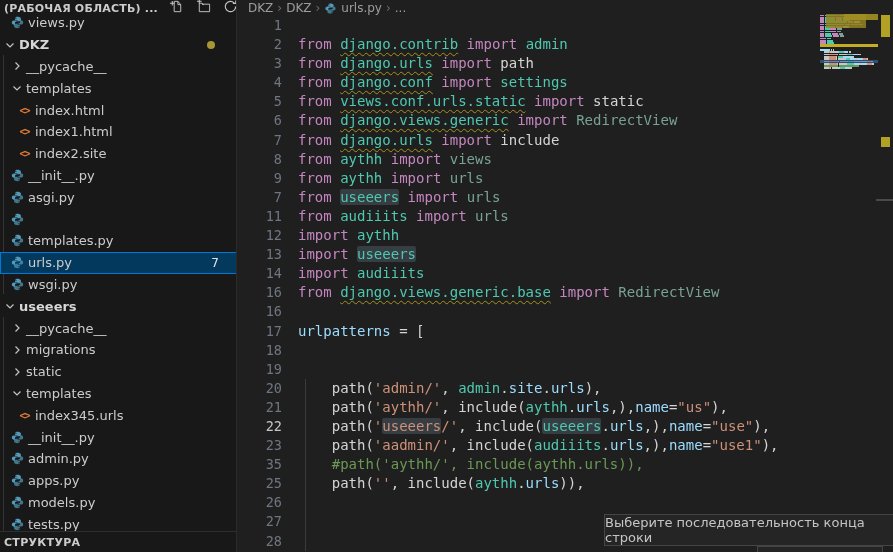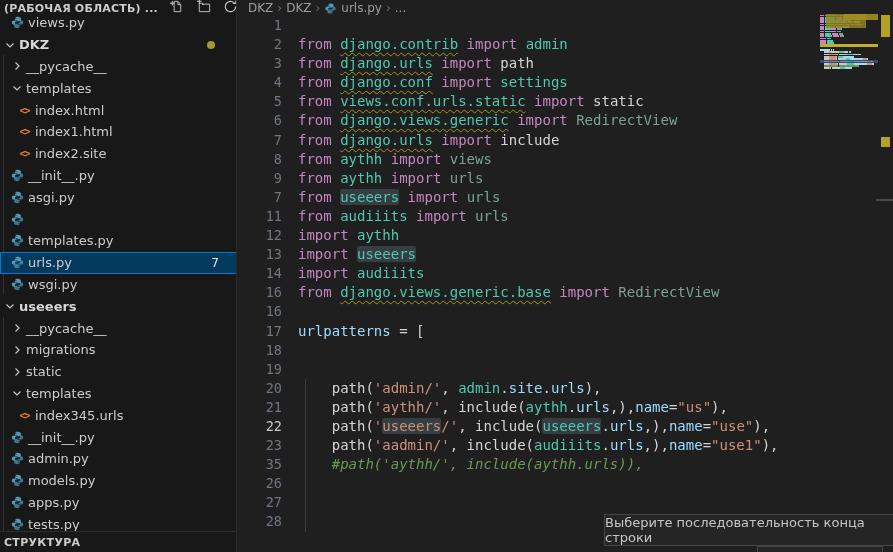--- a/index.html
+++ b/index.html
@@ -36,21 +36,21 @@
   .cl.cur .ln{color:#c6c6c6;}
   .lc{position:relative;padding-left:16px;white-space:pre;}
   .guide{position:absolute;left:23px;top:0;bottom:0;width:1px;background:#3b3b3b;}
   .tk-kw{color:var(--c-kw,#C586C0);}
   .tk-mod{color:var(--c-mod,#4EC9B0);}
   .tk-dim{color:var(--c-dim,#78a394);}
   .tk-str{color:var(--c-str,#CE9178);}
   .tk-att{color:var(--c-att,#9CDCFE);}
   .tk-par{color:var(--c-att,#9CDCFE);}
   .tk-pl{color:var(--c-pl,#D4D4D4);}
-  .tk-cmt{color:var(--c-cmt,#6A9955);font-style:italic;}
+  .tk-cmt{color:var(--c-cmt,#6A9955);}
   .w{text-decoration-line:underline;text-decoration-style:wavy;text-decoration-color:var(--c-warn,#a6921e);text-decoration-thickness:1px;text-underline-offset:3px;}
   .hl{background:#363d43;border-radius:2px;}
   
   .minimap{position:absolute;right:15px;top:12px;width:58px;height:230px;overflow:hidden;cursor:pointer;}
   .mrow{position:relative;height:2.3px;}
   .mbar{position:absolute;top:.3px;height:1.7px;}
   .mov{position:absolute;}
   .ruler{position:absolute;right:0;top:0;width:15px;height:100%;}
   .rmark{position:absolute;left:3px;width:9px;background:#b3a126;}
   .rline{position:absolute;right:0;width:17px;height:2px;background:#4a4a4a;}
@@ -282,32 +282,32 @@
         </div>
         <div class="row" style="padding-left: 11px;">
           <span class="ficon">
             <svg width="13" height="13" viewBox="0 0 16 16">
               <path fill="#519aba" d="M7.9 1C6.2 1 5 1.7 5 3v1.9h3.1v.5H3.6C2.1 5.4 1 6.5 1 8.1s1.1 2.7 2.6 2.7h1.3V8.9c0-1.3 1.1-2.4 2.5-2.4h3c1 0 1.8-.8 1.8-1.8V3c0-1.3-2.6-2-4.3-2z"></path>
               <path fill="#519aba" opacity=".72" d="M8.1 15c1.7 0 2.9-.7 2.9-2v-1.9H7.9v-.5h4.5c1.5 0 2.6-1.1 2.6-2.7S13.9 5.2 12.4 5.2h-1.3v1.9c0 1.3-1.1 2.4-2.5 2.4h-3c-1 0-1.8.8-1.8 1.8V13c0 1.3 2.6 2 4.3 2z"></path>
               <circle fill="#181818" cx="6.1" cy="2.9" r=".7"></circle>
               <circle fill="#181818" cx="9.9" cy="13.1" r=".7"></circle>
             </svg>
           </span>
+          <span class="lbl">apps.py</span>
+        </div>
+        <div class="row" style="padding-left: 11px;">
+          <span class="ficon">
+            <svg width="13" height="13" viewBox="0 0 16 16">
+              <path fill="#519aba" d="M7.9 1C6.2 1 5 1.7 5 3v1.9h3.1v.5H3.6C2.1 5.4 1 6.5 1 8.1s1.1 2.7 2.6 2.7h1.3V8.9c0-1.3 1.1-2.4 2.5-2.4h3c1 0 1.8-.8 1.8-1.8V3c0-1.3-2.6-2-4.3-2z"></path>
+              <path fill="#519aba" opacity=".72" d="M8.1 15c1.7 0 2.9-.7 2.9-2v-1.9H7.9v-.5h4.5c1.5 0 2.6-1.1 2.6-2.7S13.9 5.2 12.4 5.2h-1.3v1.9c0 1.3-1.1 2.4-2.5 2.4h-3c-1 0-1.8.8-1.8 1.8V13c0 1.3 2.6 2 4.3 2z"></path>
+              <circle fill="#181818" cx="6.1" cy="2.9" r=".7"></circle>
+              <circle fill="#181818" cx="9.9" cy="13.1" r=".7"></circle>
+            </svg>
+          </span>
           <span class="lbl">models.py</span>
-        </div>
-        <div class="row" style="padding-left: 11px;">
-          <span class="ficon">
-            <svg width="13" height="13" viewBox="0 0 16 16">
-              <path fill="#519aba" d="M7.9 1C6.2 1 5 1.7 5 3v1.9h3.1v.5H3.6C2.1 5.4 1 6.5 1 8.1s1.1 2.7 2.6 2.7h1.3V8.9c0-1.3 1.1-2.4 2.5-2.4h3c1 0 1.8-.8 1.8-1.8V3c0-1.3-2.6-2-4.3-2z"></path>
-              <path fill="#519aba" opacity=".72" d="M8.1 15c1.7 0 2.9-.7 2.9-2v-1.9H7.9v-.5h4.5c1.5 0 2.6-1.1 2.6-2.7S13.9 5.2 12.4 5.2h-1.3v1.9c0 1.3-1.1 2.4-2.5 2.4h-3c-1 0-1.8.8-1.8 1.8V13c0 1.3 2.6 2 4.3 2z"></path>
-              <circle fill="#181818" cx="6.1" cy="2.9" r=".7"></circle>
-              <circle fill="#181818" cx="9.9" cy="13.1" r=".7"></circle>
-            </svg>
-          </span>
-          <span class="lbl">apps.py</span>
         </div>
         <div class="row" style="padding-left: 11px;">
           <span class="ficon">
             <svg width="13" height="13" viewBox="0 0 16 16">
               <path fill="#519aba" d="M7.9 1C6.2 1 5 1.7 5 3v1.9h3.1v.5H3.6C2.1 5.4 1 6.5 1 8.1s1.1 2.7 2.6 2.7h1.3V8.9c0-1.3 1.1-2.4 2.5-2.4h3c1 0 1.8-.8 1.8-1.8V3c0-1.3-2.6-2-4.3-2z"></path>
               <path fill="#519aba" opacity=".72" d="M8.1 15c1.7 0 2.9-.7 2.9-2v-1.9H7.9v-.5h4.5c1.5 0 2.6-1.1 2.6-2.7S13.9 5.2 12.4 5.2h-1.3v1.9c0 1.3-1.1 2.4-2.5 2.4h-3c-1 0-1.8.8-1.8 1.8V13c0 1.3 2.6 2 4.3 2z"></path>
               <circle fill="#181818" cx="6.1" cy="2.9" r=".7"></circle>
               <circle fill="#181818" cx="9.9" cy="13.1" r=".7"></circle>
             </svg>
           </span>
@@ -432,20 +432,24 @@
           <span class="ln">22</span>
           <span class="lc"><span class="guide"></span><span class="tk-pl">    path(</span><span class="tk-str">'</span><span class="tk-str hl">useeers</span><span class="tk-str">/'</span><span class="tk-pl">, include(</span><span class="tk-mod hl">useeers</span><span class="tk-pl">.</span><span class="tk-att">urls</span><span class="tk-pl">,),</span><span class="tk-par">name</span><span class="tk-pl">=</span><span class="tk-str">"use"</span><span class="tk-pl">),</span></span>
         </div>
         <div class="cl">
           <span class="ln">23</span>
           <span class="lc"><span class="guide"></span><span class="tk-pl">    path(</span><span class="tk-str">'aadmin/'</span><span class="tk-pl">, include(</span><span class="tk-mod">audiiits</span><span class="tk-pl">.</span><span class="tk-att">urls</span><span class="tk-pl">,),</span><span class="tk-par">name</span><span class="tk-pl">=</span><span class="tk-str">"use1"</span><span class="tk-pl">),</span></span>
         </div>
         <div class="cl">
           <span class="ln">35</span>
           <span class="lc"><span class="guide"></span><span class="tk-cmt">    #path('aythh/', include(aythh.urls)),</span></span>
+        </div>
+        <div class="cl">
+          <span class="ln">25</span>
+          <span class="lc"><span class="guide"></span><span class="tk-pl">    path(</span><span class="tk-str">''</span><span class="tk-pl">, include(</span><span class="tk-mod">aythh</span><span class="tk-pl">.</span><span class="tk-att">urls</span><span class="tk-pl">)),</span></span>
         </div>
         <div class="cl">
           <span class="ln">26</span>
           <span class="lc"><span class="guide"></span></span>
         </div>
         <div class="cl">
           <span class="ln">27</span>
           <span class="lc"><span class="guide"></span></span>
         </div>
         <div class="cl">

